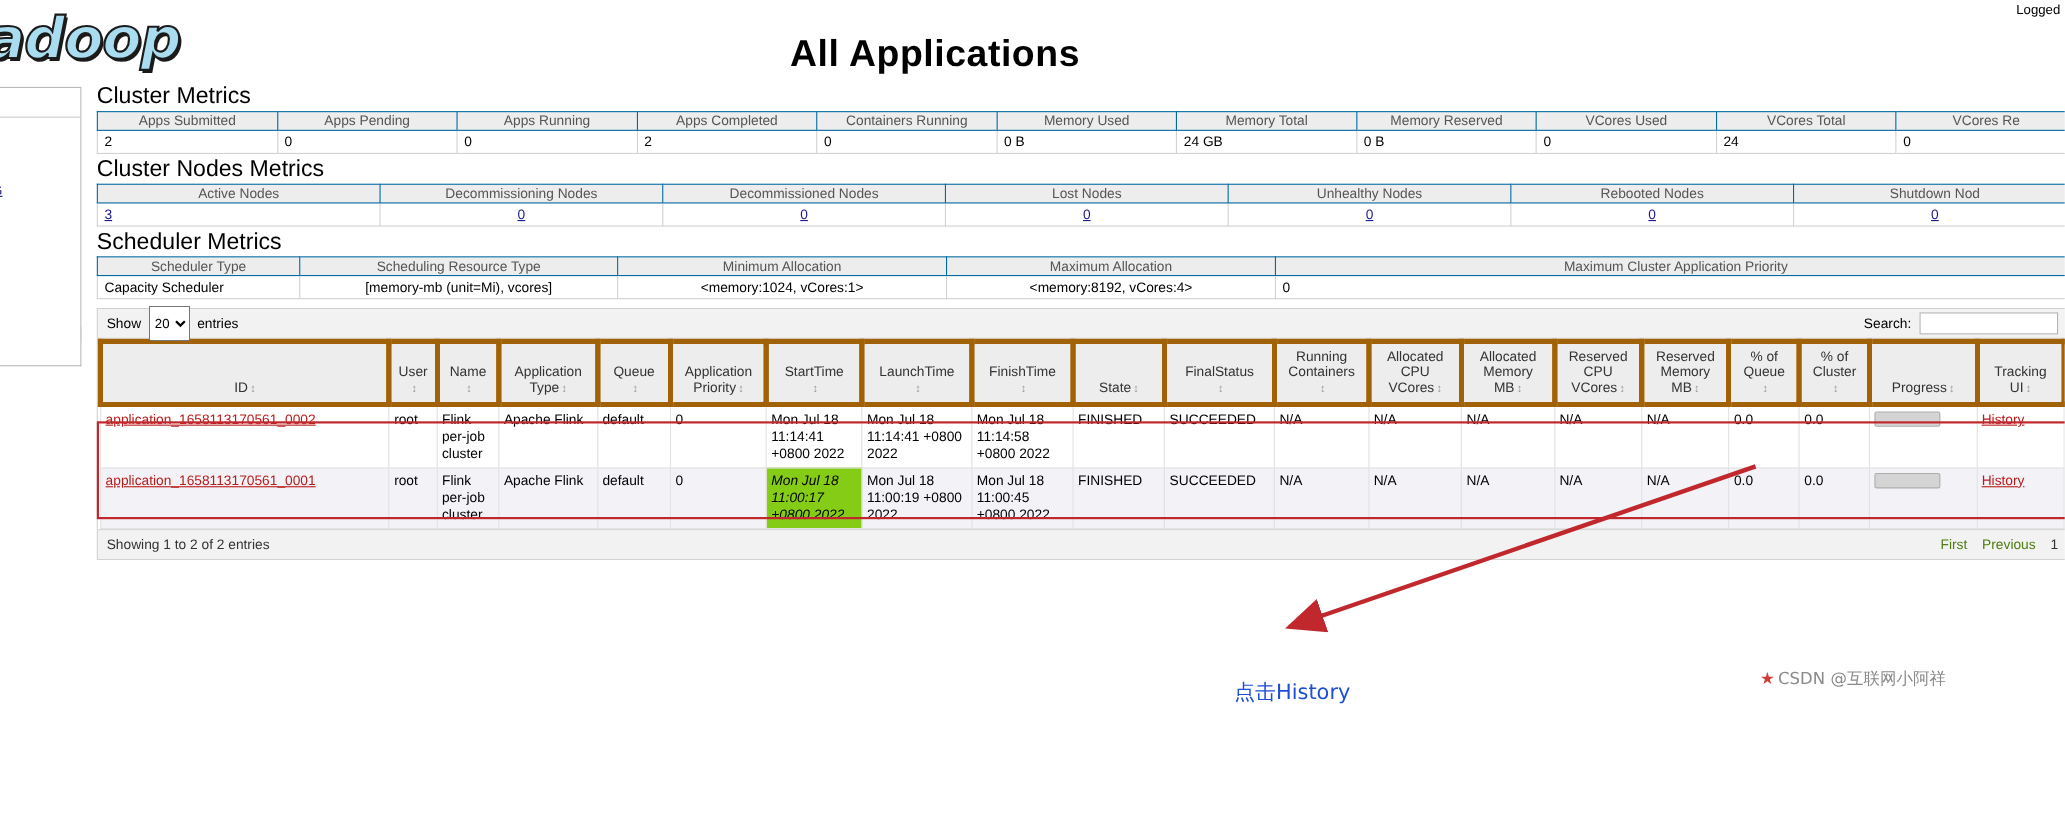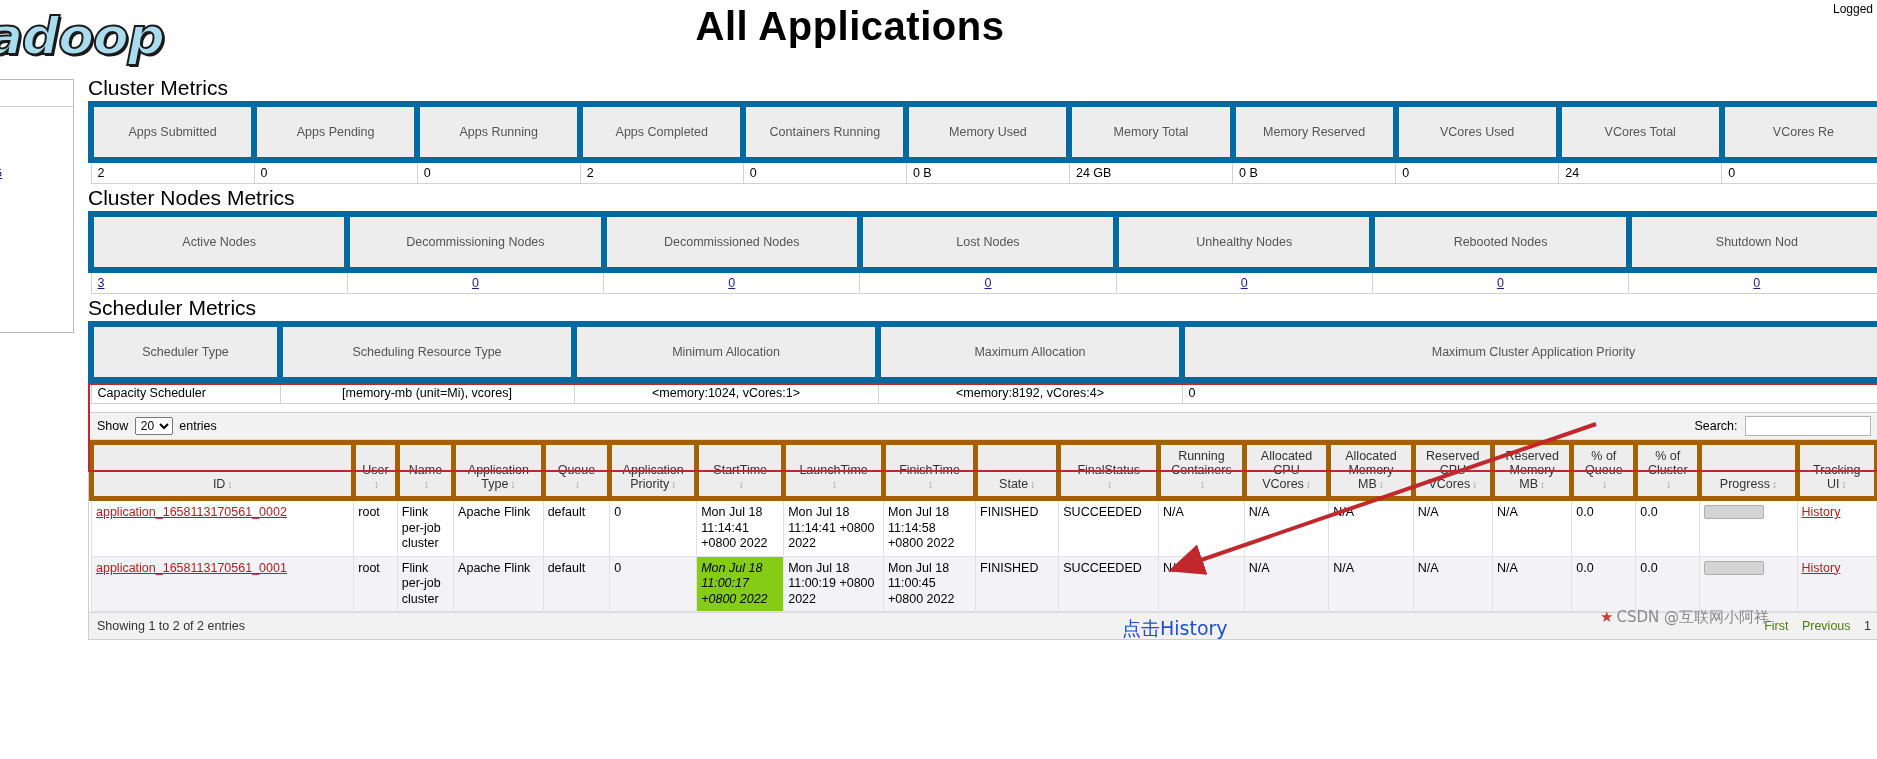--- a/index.html
+++ b/index.html
@@ -21,22 +21,22 @@
     font-size:52px;font-style:italic;font-weight:bold;
     color:#aadcf0;
     -webkit-text-stroke:2px #1b1b1b;
     letter-spacing:-1px;
     line-height:60px;
     white-space:nowrap;
     text-shadow:2px 2px 0 #1b1b1b;
   }
   
   .page-title{
-    position:absolute;left:0;top:4px;width:1700px;text-align:center;
-    font-size:40px;font-weight:bold;letter-spacing:0.5px;
+    position:absolute;left:0;top:30px;width:1700px;text-align:center;
+    font-size:34px;font-weight:bold;letter-spacing:0.5px;
   }
   
   .sidebar{
     position:absolute;left:-60px;top:79px;width:132px;
     border:1px solid #bbb;background:#fff;
     padding:0;
   }
   .sidebar-head{
     font-size:15px;font-weight:bold;padding:4px 8px 5px 8px;border-bottom:1px solid #ccc;
   }
@@ -50,35 +50,35 @@
   }
   
   .main{position:absolute;left:88px;top:78px;right:0;}
   h3.sec{font-size:21px;font-weight:normal;margin:0 0 3px 0;padding:0;line-height:20px;}
   table.metrics{
     border-collapse:collapse;width:1800px;table-layout:fixed;
     font-size:12.5px;
   }
   table.metrics th{
     background:#ededed;color:#555;font-weight:normal;text-align:center;
-    border:6px solid #0369a1;padding:18px 4px;font-size:12.5px;
+    border:1px solid #0369a1;padding:1px 4px;font-size:12.5px;
   }
   table.metrics td{
     border:1px solid #d2d2d2;padding:3px 6px;text-align:left;background:#fff;
   }
   table.metrics td.c{text-align:center;}
   table.metrics td a{color:#1a1a8c;text-decoration:underline;}
   
   .dt-wrap{margin-top:8px;width:1790px;border:1px solid #cfcfcf;background:#fafafa;}
   .dt-top{
     height:26px;background:#f2f2f2;border-bottom:1px solid #d8d8d8;
     display:flex;align-items:center;justify-content:space-between;padding:0 8px;font-size:12.5px;
   }
   .dt-length select{
-    font-family:"Liberation Sans", sans-serif;font-size:12px;margin:0 3px;padding:0 1px;height:18px;
+    font-family:"Liberation Sans", sans-serif;font-size:12px;margin:0 3px;padding:0 1px;height:32px;
   }
   .dt-filter input{
     font-family:"Liberation Sans", sans-serif;font-size:12px;height:16px;width:120px;
     border:1px solid #b4b4b4;margin-left:4px;
   }
   table.apps{
     border-collapse:collapse;width:1790px;table-layout:fixed;font-size:12.5px;background:#fff;
   }
   table.apps th{
     background:#ededed;border:5px solid #a16207;color:#333;font-weight:normal;

